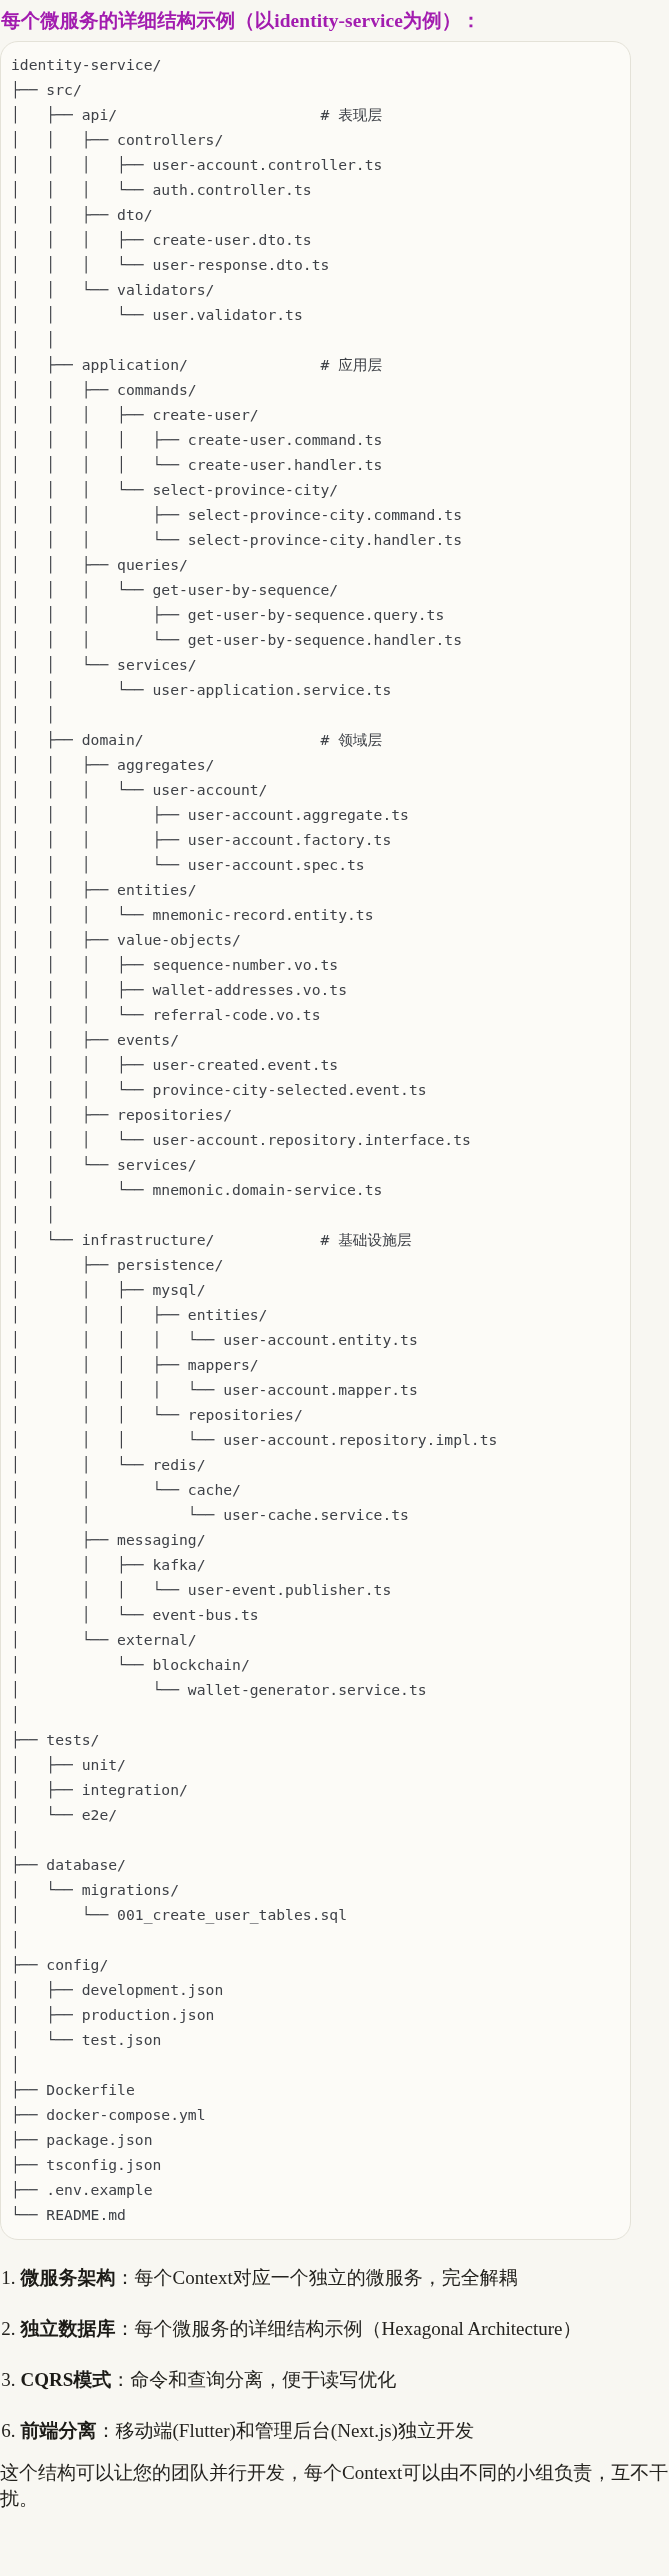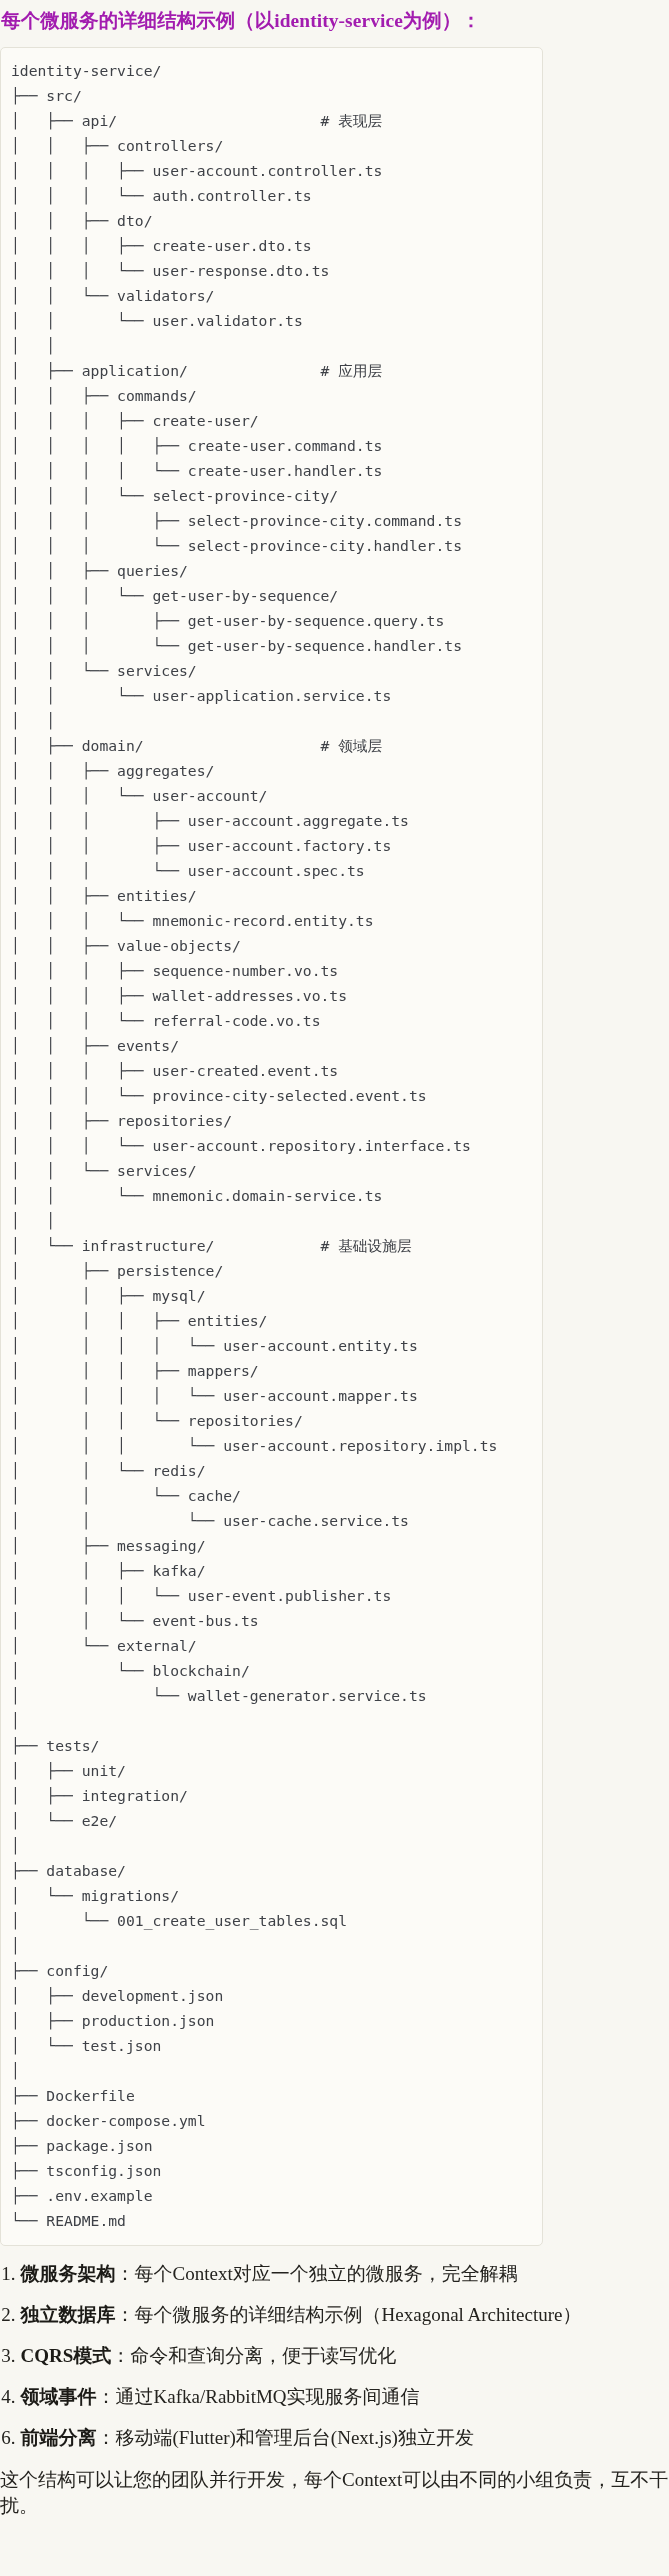--- a/index.html
+++ b/index.html
@@ -18,25 +18,25 @@
   .page-title {
     margin: 0 0 0 1.3px;
     font-size: 19.4px;
     line-height: 29px;
     font-weight: 700;
     color: #a21caf;
     letter-spacing: 0.1px;
   }
   .code-block {
     box-sizing: border-box;
-    margin-top: 12px;
-    width: 543px;
+    margin-top: 6px;
+    width: 631px;
     background: #fcfbf7;
     border: 0.6px solid #e4e2d8;
-    border-radius: 5px;
+    border-radius: 18px;
     padding: 10px 6.3px 11.3px 10px;
     overflow: hidden;
   }
   .code-block pre {
     margin: 0;
     font-family: "DejaVu Sans Mono", "Liberation Mono", monospace;
     font-size: 14.7px;
     line-height: 25px;
     color: #3e4147;
     white-space: pre;
@@ -49,21 +49,21 @@
     color: #1c1b17;
   }
   .notes-list {
     list-style: none;
     margin: 5px 0 0 0;
     padding: 0 0 0 1.3px;
   }
   .notes-list li {
     font-size: 19px;
     line-height: 26px;
-    margin-top: 15px;
+    margin-top: 25px;
     color: #24231f;
   }
   .note-num { margin-right: 5px; }
   .note-label { font-weight: 700; color: #1c1b17; }
   .closing-paragraph {
     margin: 16.3px 0 0 0;
     font-size: 19px;
     line-height: 26px;
     color: #24231f;
   }
@@ -163,20 +163,19 @@
 ├── tsconfig.json
 ├── .env.example
 └── README.md</pre>
   </div>
 
 
   <ol class="notes-list">
       <li><span class="note-num">1.</span><span class="note-label">微服务架构</span><span class="note-desc">：每个Context对应一个独立的微服务，完全解耦</span></li>
       <li><span class="note-num">2.</span><span class="note-label">独立数据库</span><span class="note-desc">：每个微服务的详细结构示例（Hexagonal Architecture）</span></li>
       <li><span class="note-num">3.</span><span class="note-label">CQRS模式</span><span class="note-desc">：命令和查询分离，便于读写优化</span></li>
-      <li><span class="note-num">4.</span><span class="note-label">领域事件</span><span class="note-desc">：通过Kafka/RabbitMQ实现服务间通信</span></li>
       <li><span class="note-num">6.</span><span class="note-label">前端分离</span><span class="note-desc">：移动端(Flutter)和管理后台(Next.js)独立开发</span></li>
     </ol>
 
   <p class="closing-paragraph">这个结构可以让您的团队并行开发，每个Context可以由不同的小组负责，互不干扰。</p>
 
 </div>
 
 
 </body></html>

